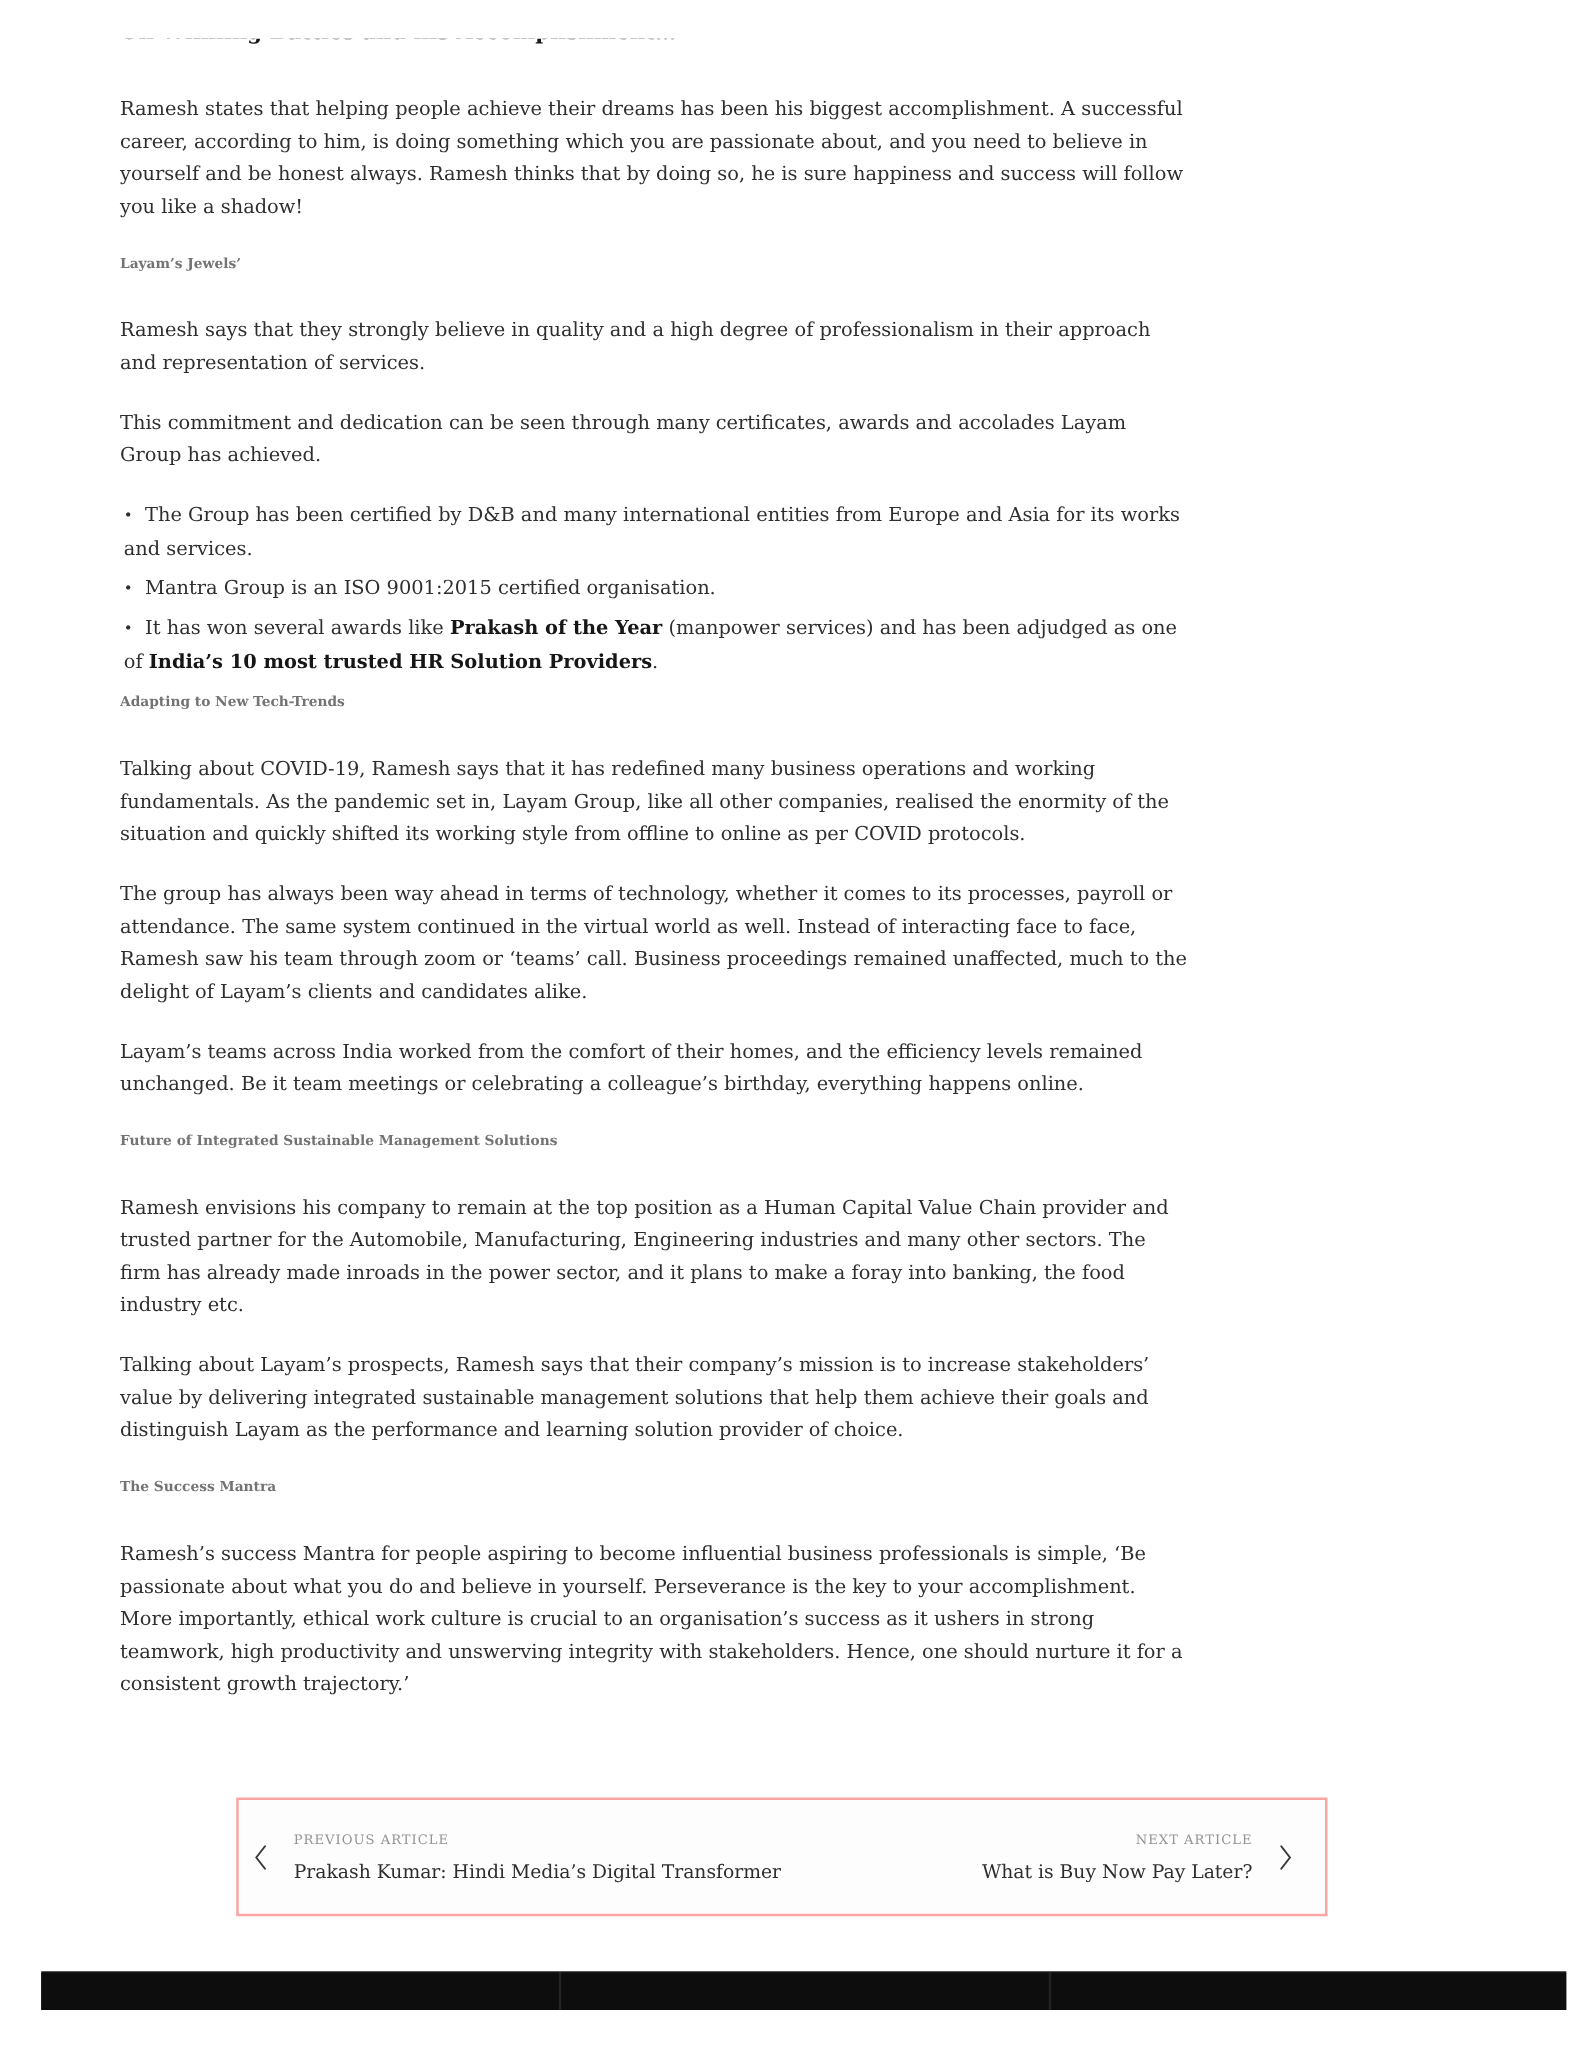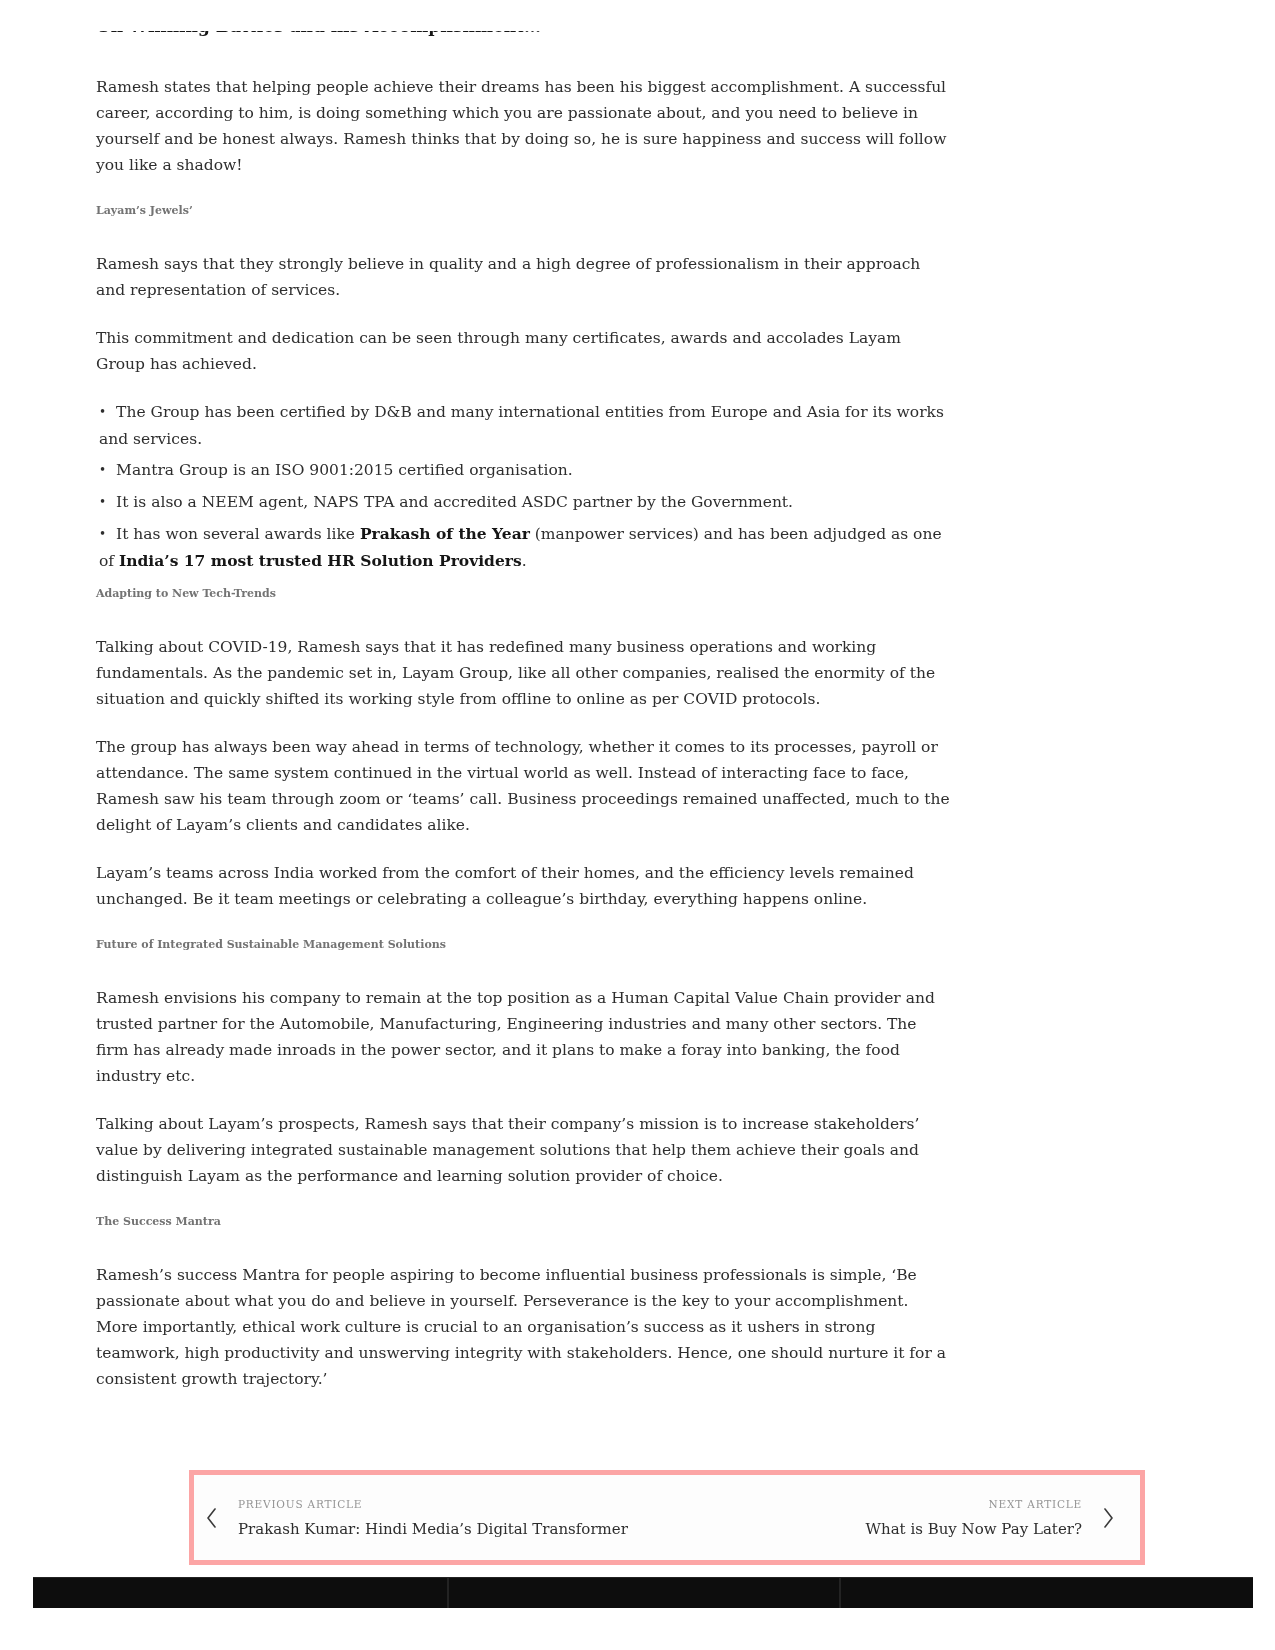--- a/index.html
+++ b/index.html
@@ -26,23 +26,23 @@
   h3 { margin:9px 0 29px 0; font-size:11px; line-height:22px; font-weight:bold; color:#737373; }
 
   ul.bullets { list-style:none; margin:0; padding:0; }
   ul.bullets li { font-size:15.5px; line-height:26px; margin:0 0 5px 0; padding-left:3px; }
   ul.bullets .dot { display:inline-block; margin-right:10px; font-size:12px; color:#2e2e2e; transform:translateY(-1px); }
   ul.bullets b { color:#161616; }
 
   
   .post-nav {
     box-sizing:border-box;
-    width:956px; height:95px;
+    width:873px; height:95px;
     margin:78px 0 0 189px;
-    border:5px solid #fca5a5;
+    border:2px solid #fca5a5;
     background:#fdfdfd;
     display:flex; align-items:center; justify-content:space-between;
     padding:0 26px 0 12px;
   }
   .nav-side { display:flex; align-items:center; gap:20px; cursor:pointer; }
   .nav-col { display:flex; flex-direction:column; }
   .nav-col.right { text-align:center; align-items:flex-end; }
   .nav-label { font-size:10.5px; letter-spacing:0.8px; color:#949494; margin-bottom:10px; }
   .nav-title { font-size:15px; color:#2d2d2d; }
   .chev { display:block; }
@@ -77,24 +77,21 @@
   <p>This commitment and dedication can be seen through many certificates, awards and accolades Layam Group has achieved.</p>
 
   <ul class="bullets">
     <li>
       <span class="dot">•</span><span>The Group has been certified by D&amp;B and many international entities from Europe and Asia for its works and services.</span>
     </li>
     <li>
       <span class="dot">•</span><span>Mantra Group is an ISO 9001:2015 certified organisation.</span>
     </li>
     <li>
-      <span class="dot">•</span><span>It is also a NEEM agent, NAPS TPA and accredited ASDC partner by the Government.</span>
-    </li>
-    <li>
-      <span class="dot">•</span><span>It has won several awards like </span><b>Prakash of the Year</b><span> (manpower services) and has been adjudged as one of </span><b>India’s 17 most trusted HR Solution Providers</b><span>.</span>
+      <span class="dot">•</span><span>It has won several awards like </span><b>Prakash of the Year</b><span> (manpower services) and has been adjudged as one of </span><b>India’s 10 most trusted HR Solution Providers</b><span>.</span>
     </li>
   </ul>
 
   <h3>Adapting to New Tech-Trends</h3>
 
   <p>Talking about COVID-19, Ramesh says that it has redefined many business operations and working fundamentals. As the pandemic set in, Layam Group, like all other companies, realised the enormity of the situation and quickly shifted its working style from offline to online as per COVID protocols.</p>
   <p>The group has always been way ahead in terms of technology, whether it comes to its processes, payroll or attendance. The same system continued in the virtual world as well. Instead of interacting face to face, Ramesh saw his team through zoom or ‘teams’ call. Business proceedings remained unaffected, much to the delight of Layam’s clients and candidates alike.</p>
   <p>Layam’s teams across India worked from the comfort of their homes, and the efficiency levels remained unchanged. Be it team meetings or celebrating a colleague’s birthday, everything happens online.</p>
 
   <h3>Future of Integrated Sustainable Management Solutions</h3>

